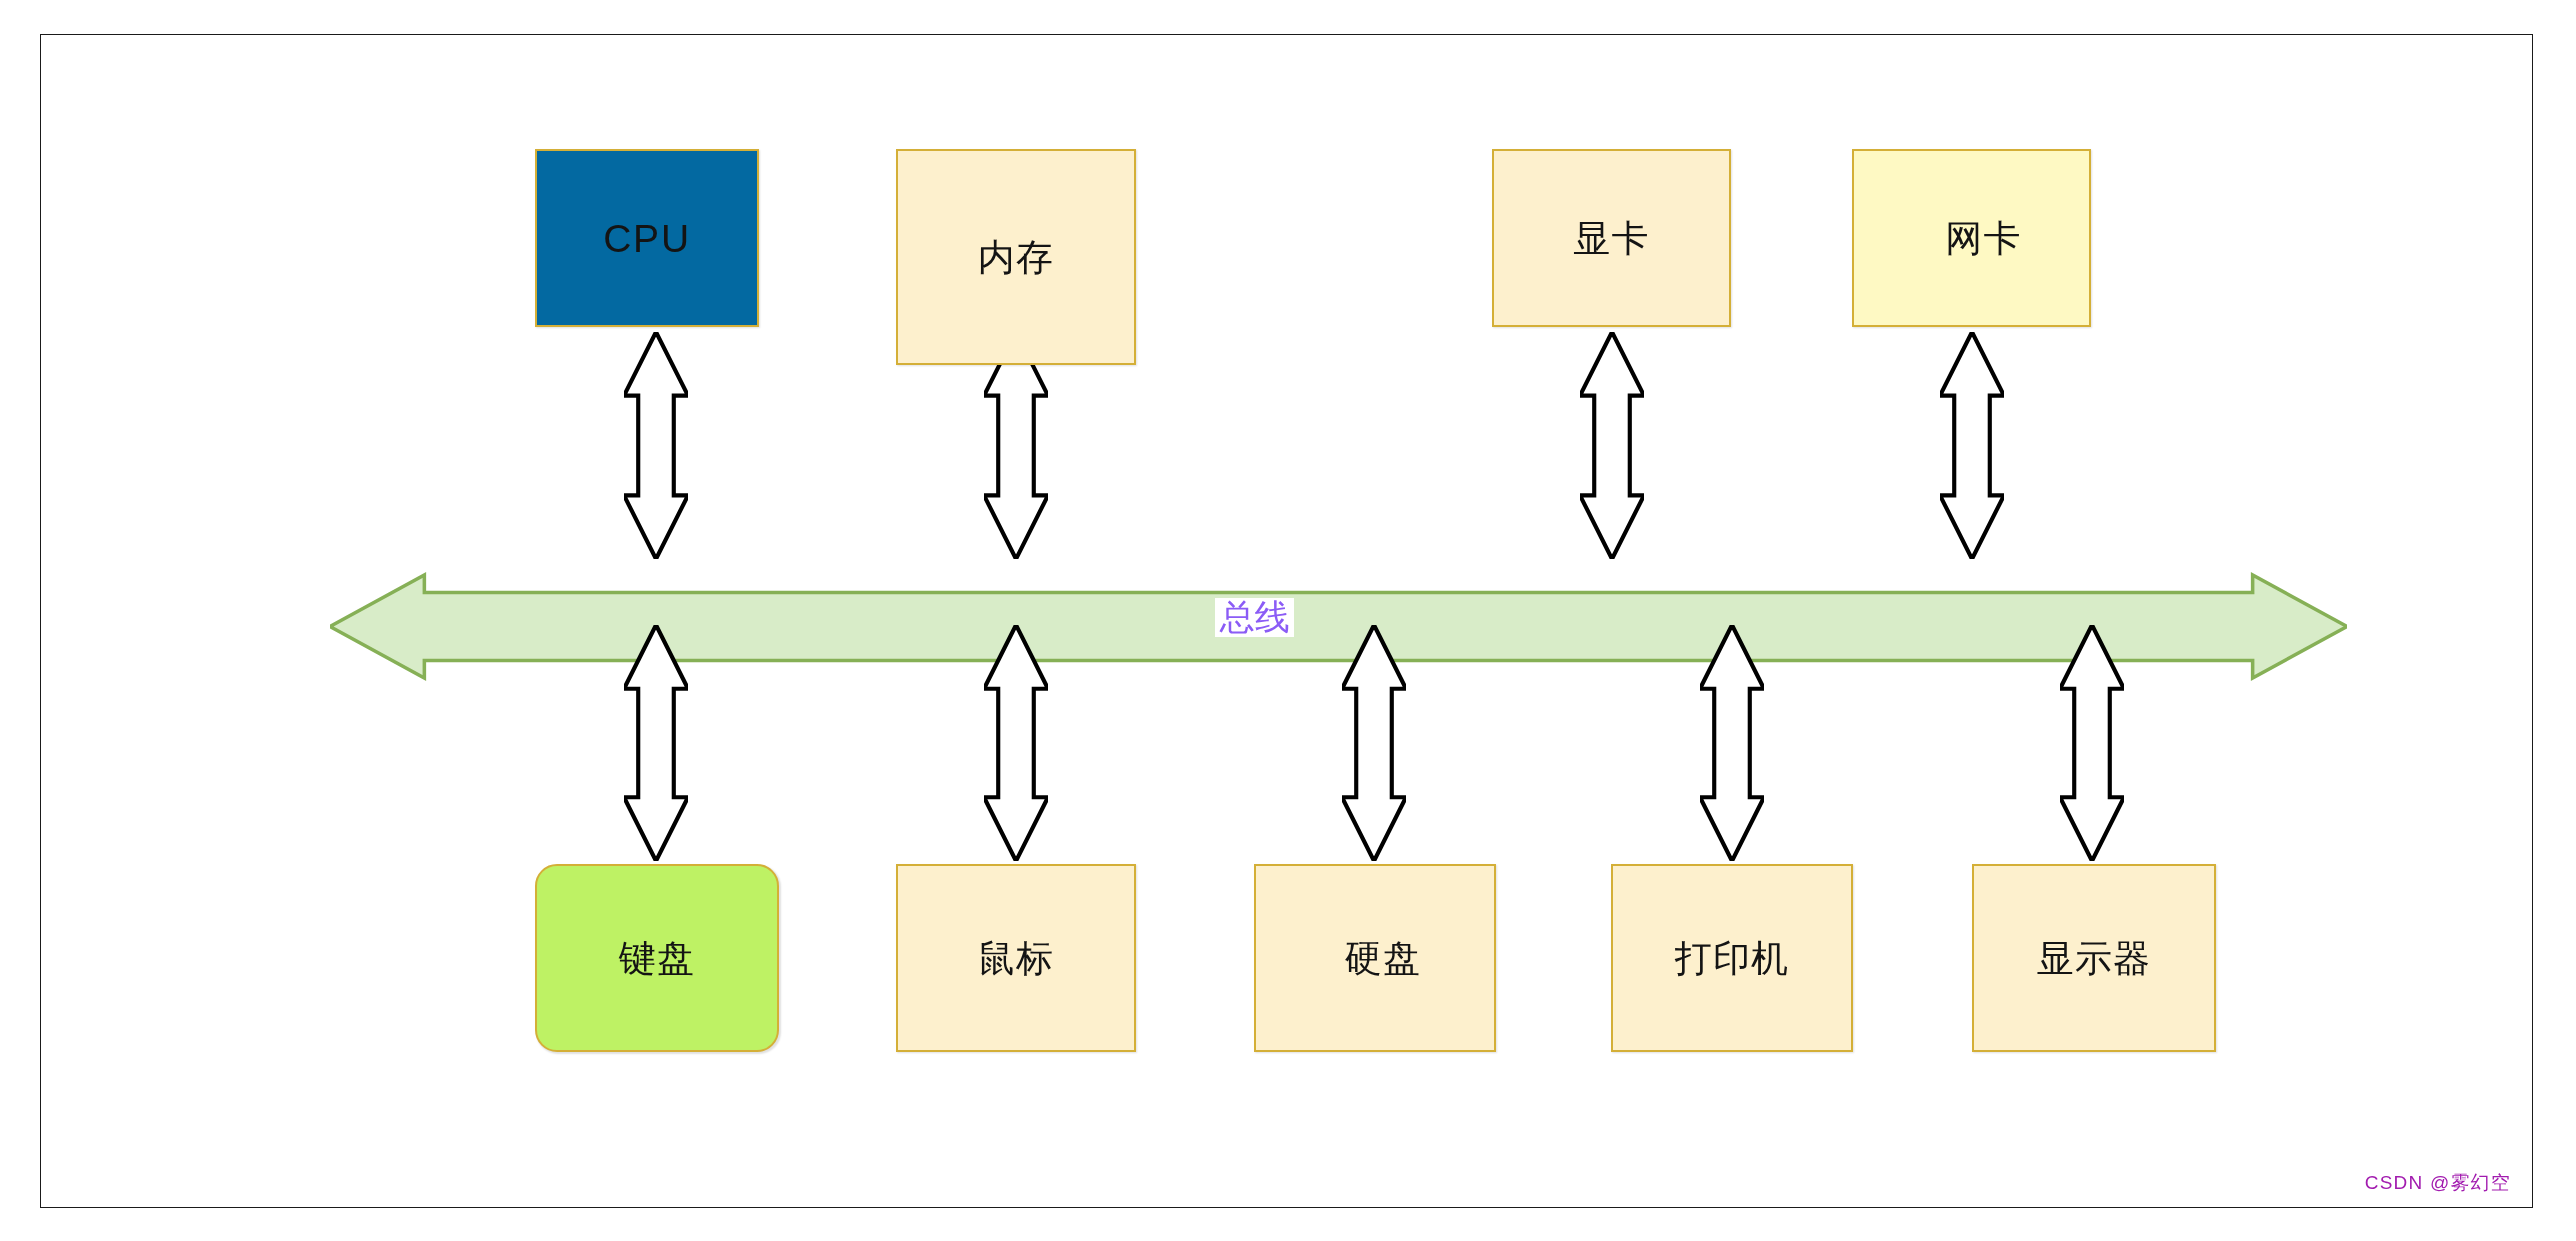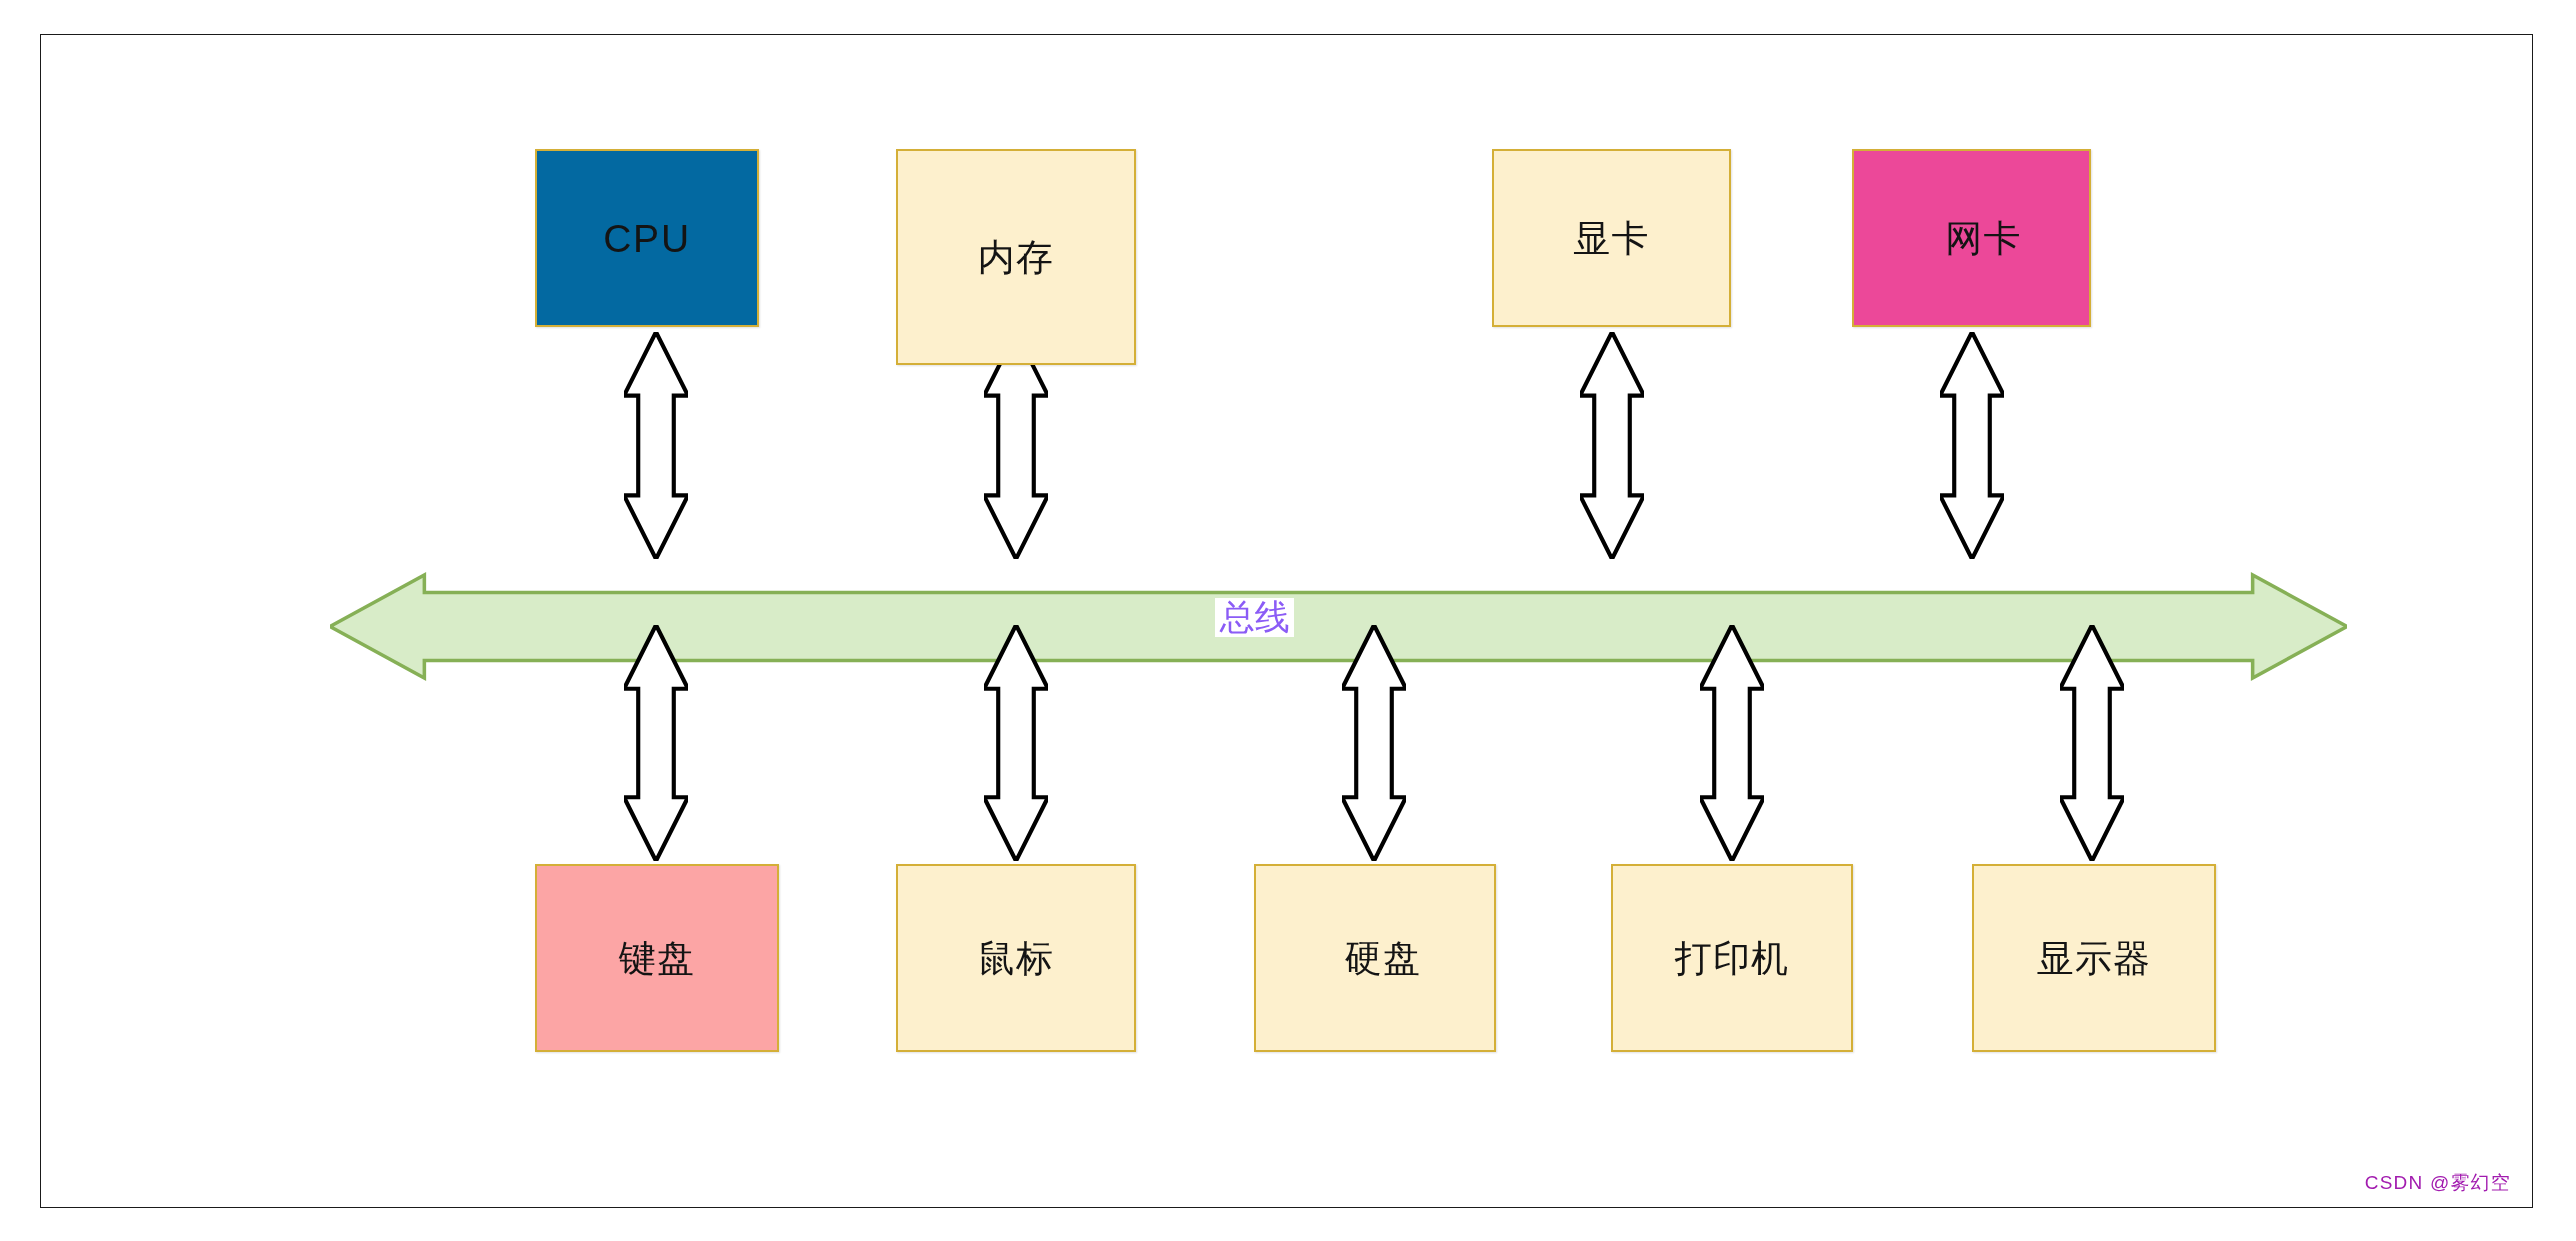--- a/index.html
+++ b/index.html
@@ -145,24 +145,24 @@
     <div id="nodes">
         <div class="node" style="left: 494px; top: 114px; width: 224px; height: 178px; background: #0369a1; border-color: rgb(212, 175, 55);">
           <span class="node-label latin">CPU</span>
         </div>
         <div class="node" style="left: 855px; top: 114px; width: 240px; height: 216px; background: rgb(253, 240, 205); border-color: rgb(212, 175, 55);">
           <span class="node-label">内存</span>
         </div>
         <div class="node" style="left: 1451px; top: 114px; width: 239px; height: 178px; background: rgb(253, 240, 205); border-color: rgb(212, 175, 55);">
           <span class="node-label">显卡</span>
         </div>
-        <div class="node" style="left: 1811px; top: 114px; width: 239px; height: 178px; background: #ec4899; border-color: rgb(212, 175, 55); padding-left: 24px;">
+        <div class="node" style="left: 1811px; top: 114px; width: 239px; height: 178px; background: #fef9c3; border-color: rgb(212, 175, 55); padding-left: 24px;">
           <span class="node-label">网卡</span>
         </div>
-        <div class="node" style="left: 494px; top: 829px; width: 244px; height: 188px; background: #fca5a5; border-color: rgb(212, 175, 55);">
+        <div class="node" style="left: 494px; top: 829px; width: 244px; height: 188px; background: #bef264; border-color: rgb(212, 175, 55); border-radius: 22px;">
           <span class="node-label">键盘</span>
         </div>
         <div class="node" style="left: 855px; top: 829px; width: 240px; height: 188px; background: rgb(253, 240, 205); border-color: rgb(212, 175, 55);">
           <span class="node-label">鼠标</span>
         </div>
         <div class="node" style="left: 1213px; top: 829px; width: 242px; height: 188px; background: rgb(253, 240, 205); border-color: rgb(212, 175, 55); padding-left: 16px;">
           <span class="node-label">硬盘</span>
         </div>
         <div class="node" style="left: 1570px; top: 829px; width: 242px; height: 188px; background: rgb(253, 240, 205); border-color: rgb(212, 175, 55);">
           <span class="node-label">打印机</span>

